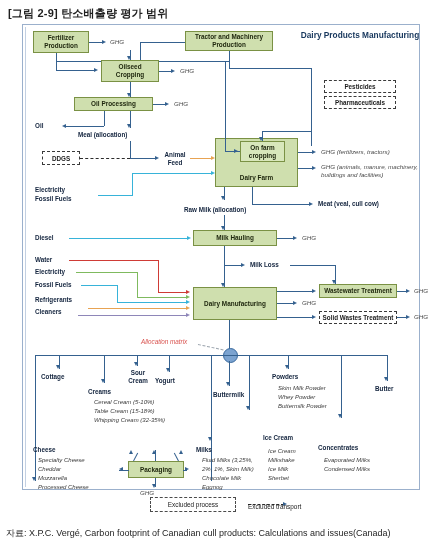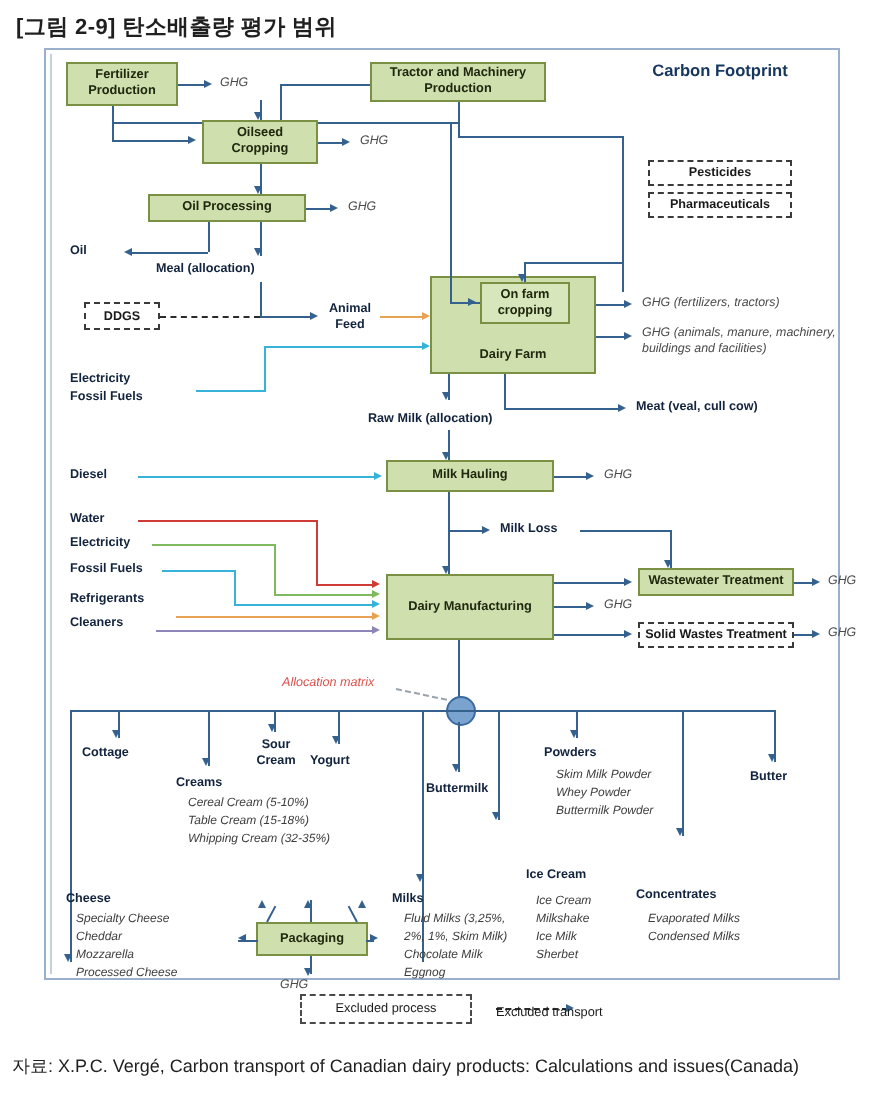--- a/index.html
+++ b/index.html
@@ -84,21 +84,21 @@
 </style>
 </head>
 <body>
 
 <div id="fig-caption">[그림 2-9] 탄소배출량 평가 범위</div>
 
 <div id="diagram-frame"></div>
 <div id="frame-inner-line"></div>
 
 <div id="chart-title">
-  <div>Carbon Footprint</div>
+  <div>Dairy Products Manufacturing</div>
 </div>
 
 <div class="dbox" style="left:324px;top:80px;width:72px;height:13px;">Pesticides</div>
 <div class="dbox" style="left:324px;top:96px;width:72px;height:13px;">Pharmaceuticals</div>
 
 <div class="pbox" style="left:33px;top:31px;width:56px;height:22px;white-space:pre-line;">Fertilizer
 Production</div>
 <div class="pbox" style="left:185px;top:31px;width:88px;height:20px;white-space:pre-line;">Tractor and Machinery
 Production</div>
 
@@ -350,13 +350,13 @@
 <div class="ar d" style="left:152.4px;top:484px;"></div>
 <div class="lbl ghg" style="left:140px;top:489px;">GHG</div>
 
 <div id="legend">
   <div id="legend-excluded-process">Excluded process</div>
   <div class="h dash" style="left:98px;top:7px;width:36px;"></div>
   <div class="ar r" style="left:133px;top:4.5px;"></div>
   <div id="legend-excluded-transport-label">Excluded transport</div>
 </div>
 
-<div id="source-line">자료: X.P.C. Vergé, Carbon transport of Canadian dairy products: Calculations and issues(Canada)</div>
+<div id="source-line">자료: X.P.C. Vergé, Carbon footprint of Canadian cull products: Calculations and issues(Canada)</div>
 
 </body></html>

